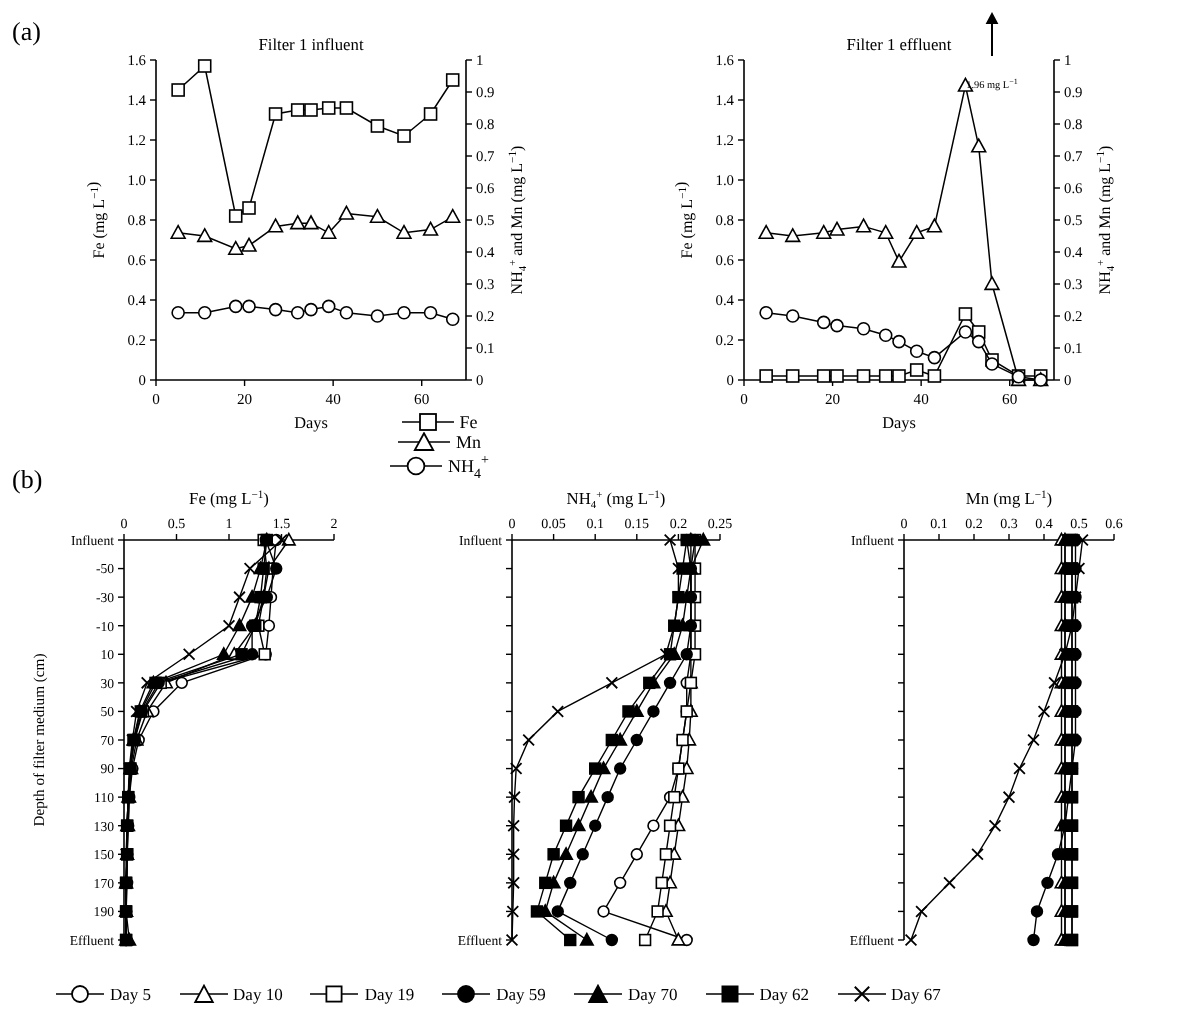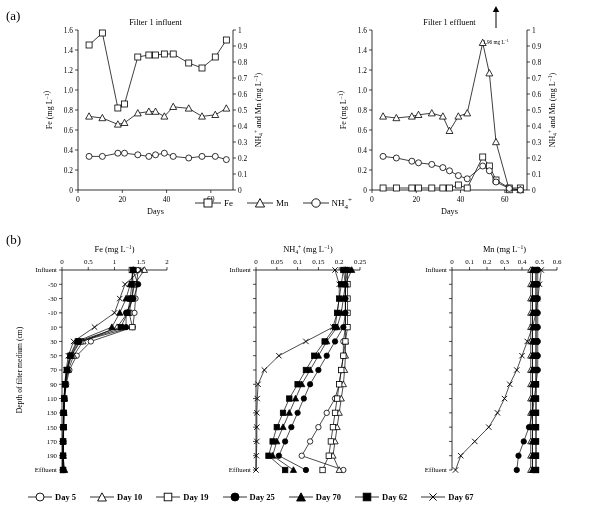--- a/index.html
+++ b/index.html
@@ -226,21 +226,21 @@
       <circle cx="489.35714285714283" cy="168.8" r="3" fill="#fff" stroke="#000" stroke-width="0.8"></circle>
       <circle cx="496" cy="180" r="3" fill="#fff" stroke="#000" stroke-width="0.8"></circle>
       <circle cx="509.2857142857143" cy="186.4" r="3" fill="#fff" stroke="#000" stroke-width="0.8"></circle>
       <circle cx="520.3571428571429" cy="188" r="3" fill="#fff" stroke="#000" stroke-width="0.8"></circle>
       <path d="M496,26L496,8" stroke="#000" stroke-width="1" fill="none"></path>
       <polygon points="496,4 492.8,10 499.2,10" fill="#000"></polygon>
       <text x="496" y="42" font-size="5.2" font-family="Liberation Serif, serif" fill="#000" text-anchor="middle">1.96 mg L<tspan font-size="4" dy="-2">−1</tspan></text>
     </g>
   </svg>
 
-<div class="legend" style="left:195px;top:196px;">
+<div class="legend" style="left:195px;top:206px;flex-direction:column;">
   <div class="legend-item">
     <svg width="26" height="10">
         <line x1="0" y1="5" x2="26" y2="5" stroke="#000" stroke-width="0.8"></line>
         <rect x="9" y="1" width="8" height="8" fill="#fff" stroke="#000" stroke-width="0.9"></rect>
       </svg>
     <span class="lbl">Fe</span>
   </div>
   <div class="legend-item">
     <svg width="26" height="10">
         <line x1="0" y1="5" x2="26" y2="5" stroke="#000" stroke-width="0.8"></line>
@@ -707,21 +707,21 @@
       <path d="M507.05,145.5857142857143L512.45,150.98571428571427M512.45,145.5857142857143L507.05,150.98571428571427" stroke="#000" stroke-width="0.9" fill="none"></path>
       <path d="M501.8,159.8714285714286L507.2,165.27142857142857M507.2,159.8714285714286L501.8,165.27142857142857" stroke="#000" stroke-width="0.9" fill="none"></path>
       <path d="M494.8,174.15714285714287L500.2,179.55714285714285M500.2,174.15714285714287L494.8,179.55714285714285" stroke="#000" stroke-width="0.9" fill="none"></path>
       <path d="M486.05,188.44285714285715L491.45,193.84285714285713M491.45,188.44285714285715L486.05,193.84285714285713" stroke="#000" stroke-width="0.9" fill="none"></path>
       <path d="M472.05,202.72857142857146L477.45,208.12857142857143M477.45,202.72857142857146L472.05,208.12857142857143" stroke="#000" stroke-width="0.9" fill="none"></path>
       <path d="M458.05,217.01428571428573L463.45,222.4142857142857M463.45,217.01428571428573L458.05,222.4142857142857" stroke="#000" stroke-width="0.9" fill="none"></path>
       <path d="M452.8,231.3L458.2,236.7M458.2,231.3L452.8,236.7" stroke="#000" stroke-width="0.9" fill="none"></path>
     </g>
   </svg>
 
-<div class="legend" style="left:28px;top:492px;font-size:8.5px;font-weight:bold;">
+<div class="legend" style="left:28px;top:492px;font-size:8.5px;">
   <div class="legend-item">
     <svg width="24" height="10">
         <line x1="0" y1="5" x2="24" y2="5" stroke="#000" stroke-width="0.8"></line>
         <circle cx="12" cy="5" r="4" fill="#fff" stroke="#000" stroke-width="0.9"></circle>
       </svg>
     <span class="lbl">Day 5</span>
   </div>
   <div class="legend-item">
     <svg width="24" height="10">
         <line x1="0" y1="5" x2="24" y2="5" stroke="#000" stroke-width="0.8"></line>
@@ -734,21 +734,21 @@
         <line x1="0" y1="5" x2="24" y2="5" stroke="#000" stroke-width="0.8"></line>
         <rect x="8.2" y="1.2" width="7.6" height="7.6" fill="#fff" stroke="#000" stroke-width="0.9"></rect>
       </svg>
     <span class="lbl">Day 19</span>
   </div>
   <div class="legend-item">
     <svg width="24" height="10">
         <line x1="0" y1="5" x2="24" y2="5" stroke="#000" stroke-width="0.8"></line>
         <circle cx="12" cy="5" r="4" fill="#000" stroke="#000" stroke-width="0.9"></circle>
       </svg>
-    <span class="lbl">Day 25</span>
+    <span class="lbl">Day 59</span>
   </div>
   <div class="legend-item">
     <svg width="24" height="10">
         <line x1="0" y1="5" x2="24" y2="5" stroke="#000" stroke-width="0.8"></line>
         <polygon points="12,0.8 16.4,9 7.6,9" fill="#000" stroke="#000" stroke-width="0.9"></polygon>
       </svg>
     <span class="lbl">Day 70</span>
   </div>
   <div class="legend-item">
     <svg width="24" height="10">

